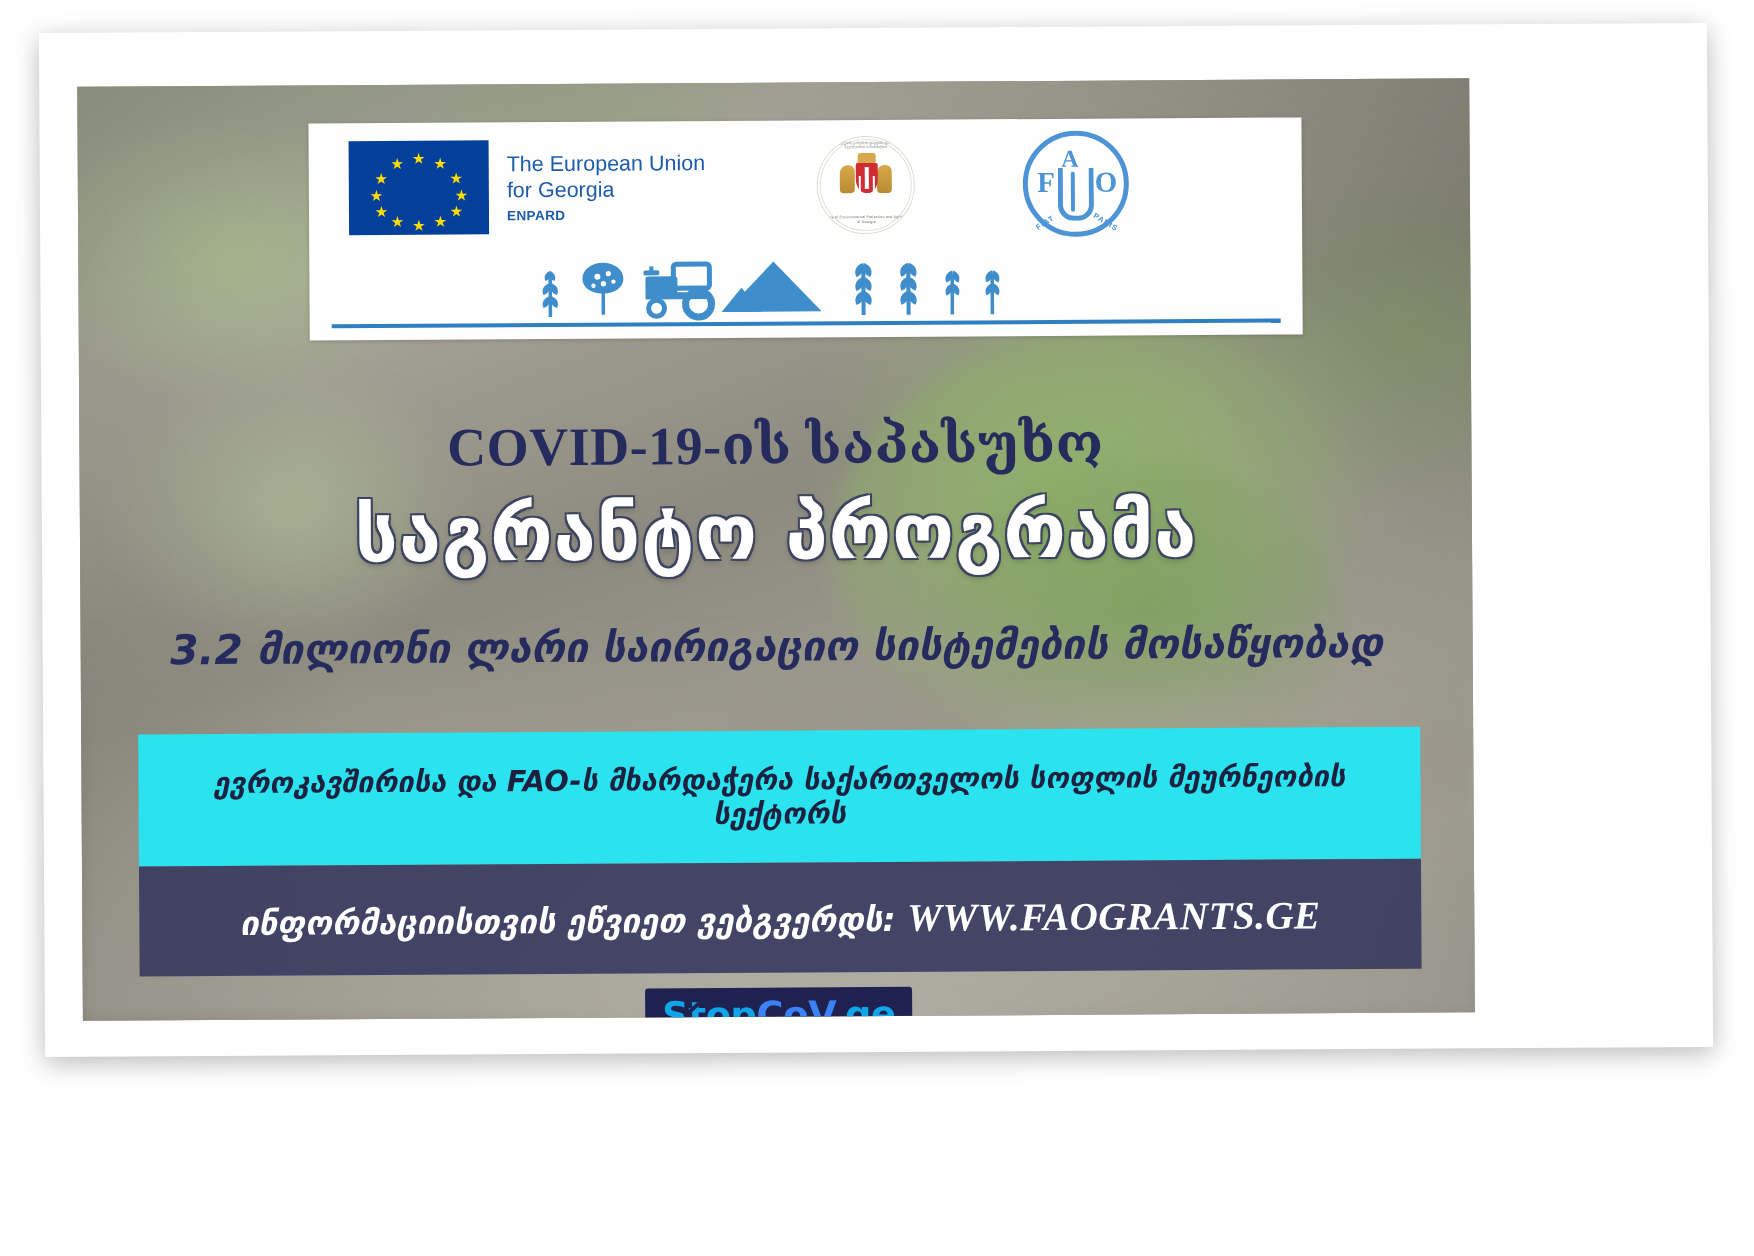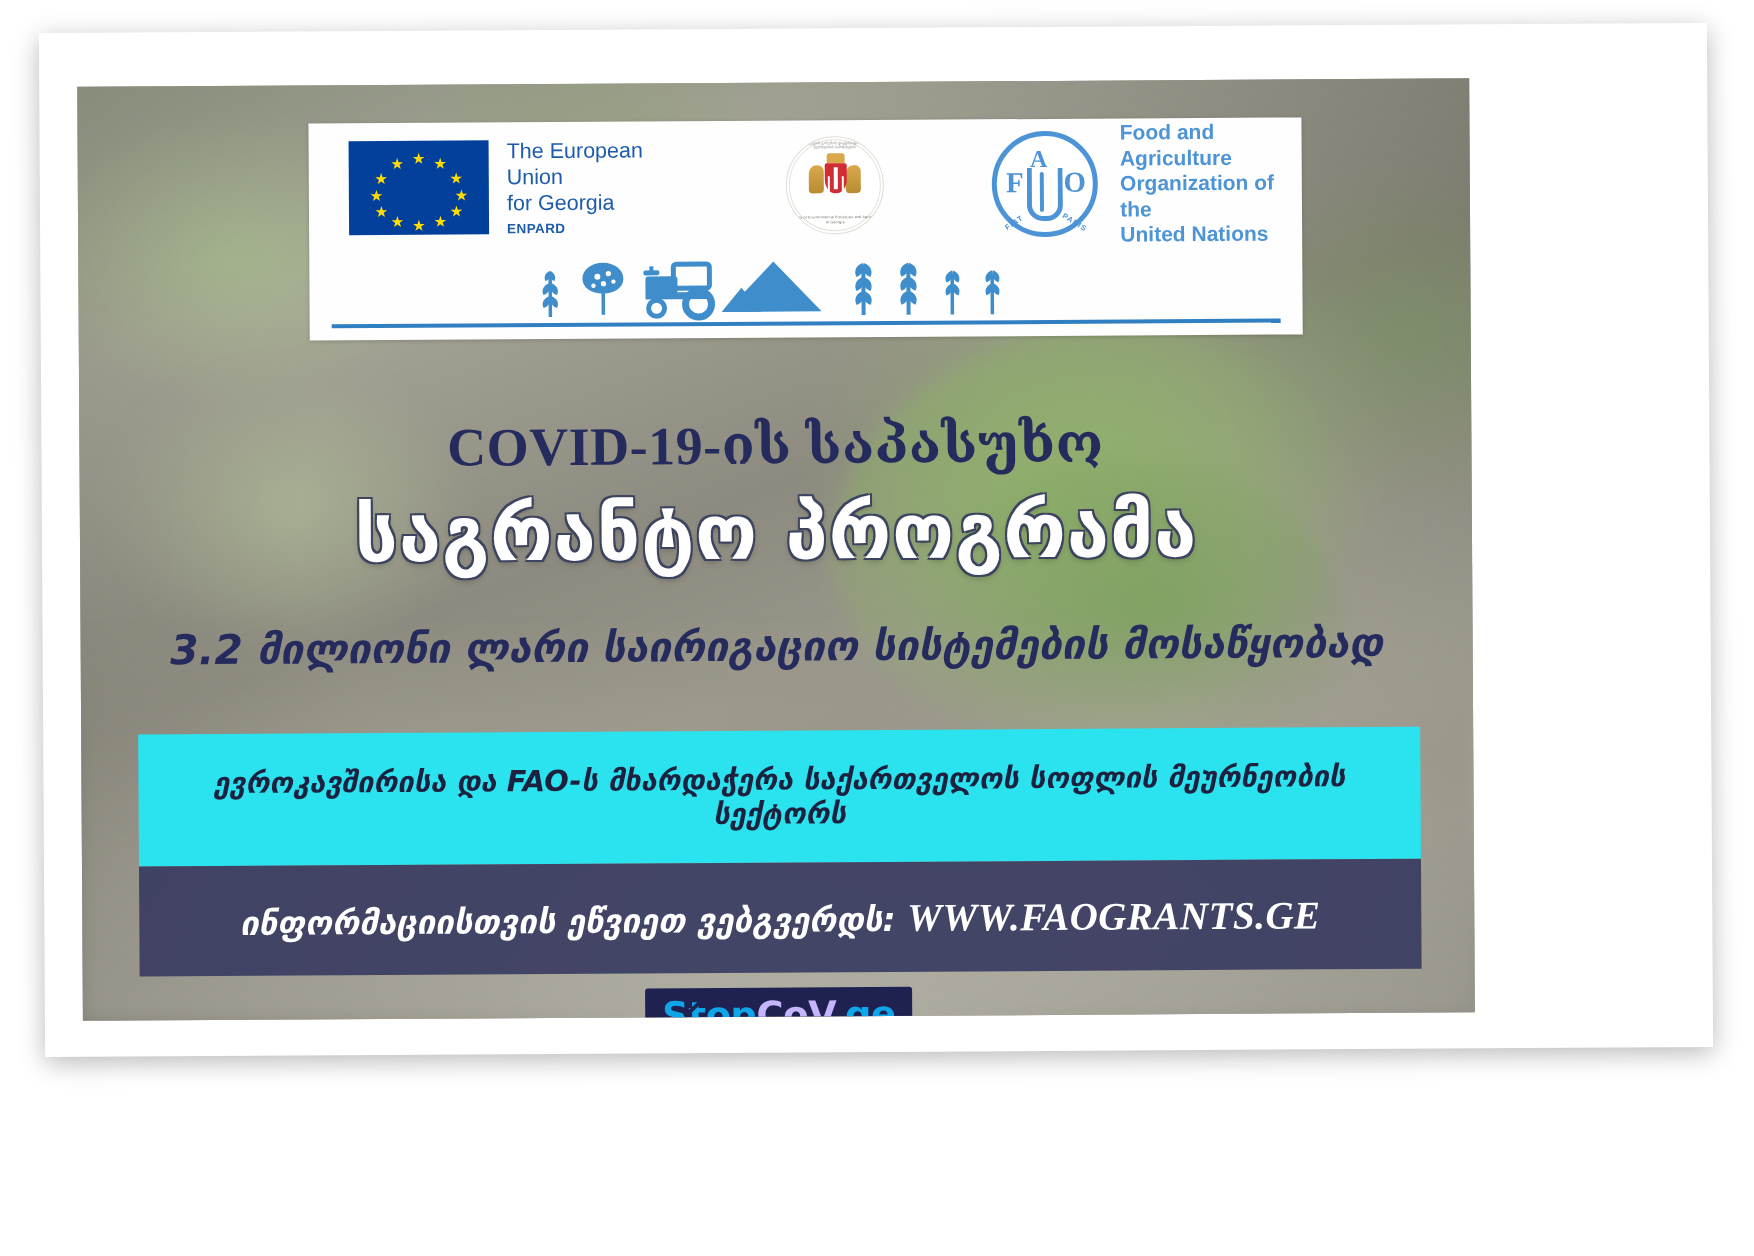--- a/index.html
+++ b/index.html
@@ -407,21 +407,21 @@
     background: #1f2150;
     padding: 6px 17px 8px 17px;
     border-radius: 3px;
     font-family: "DejaVu Sans", sans-serif;
     font-weight: bold;
     font-size: 37px;
     letter-spacing: -0.5px;
     white-space: nowrap;
   }
   .sc-cyan { color: #0ea5e9; }
-  .sc-white { color: #c4b5fd; }
+  .sc-white { color: #3b82f6; }
   #sc-stop { position: relative; display: inline-block; }
   #sc-slash {
     position: absolute;
     left: 19px;
     top: 12px;
     width: 25px;
     height: 4px;
     background: #1f2150;
     transform: rotate(-42deg);
     border-radius: 1px;
@@ -479,25 +479,20 @@
 
           <div id="fao-block">
             <div id="fao-mark">
               <span class="fao-f">F</span>
               <span class="fao-a">A</span>
               <span class="fao-o">O</span>
               <div id="fao-wheat"></div>
               <span class="fao-motto left">FIAT</span>
               <span class="fao-motto right">PANIS</span>
             </div>
-            <div id="fao-text">
-              <div>Food and Agriculture</div>
-              <div>Organization of the</div>
-              <div>United Nations</div>
-            </div>
           </div>
 
         </div>
 
         <div id="agri-band">
           <svg id="agri-icons" viewBox="0 0 993 64" preserveAspectRatio="xMidYMax meet">
             <g fill="#3f8ecb">
 
               <g transform="translate(232,6)">
                 <rect x="7" y="8" width="3.5" height="44"></rect>

